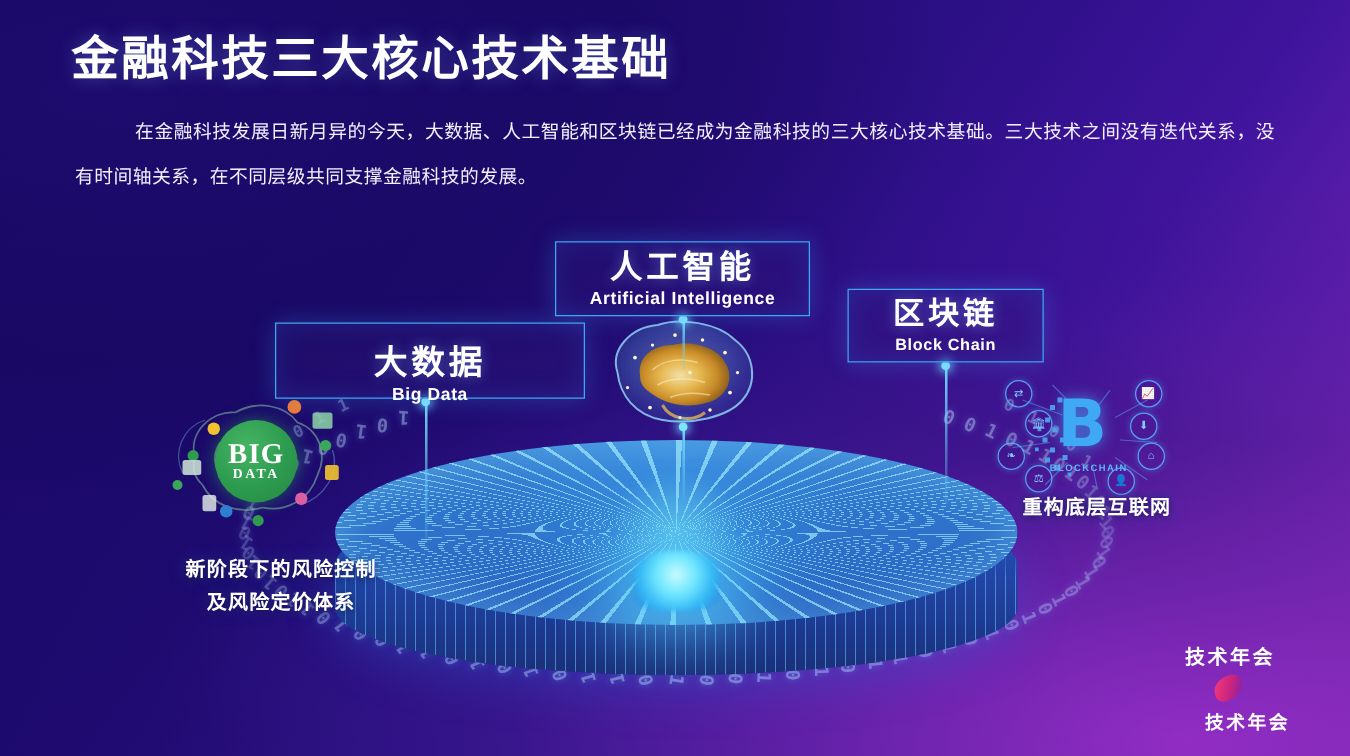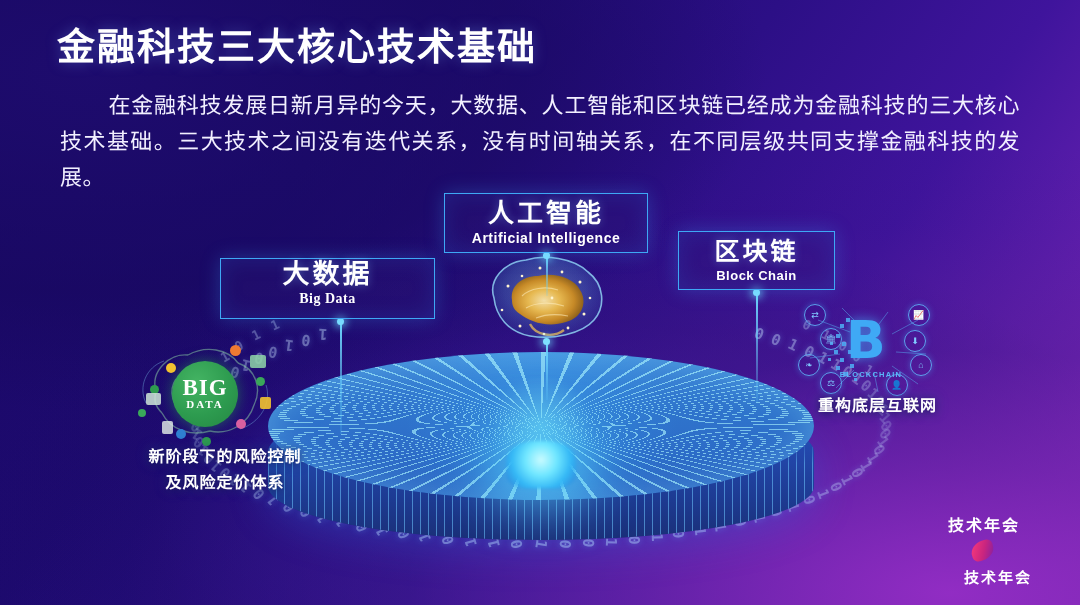--- a/index.html
+++ b/index.html
@@ -31,21 +31,21 @@
     color: #ffffff;
     letter-spacing: 2px;
     text-shadow: 0 0 14px rgba(120,170,255,0.35);
     white-space: nowrap;
   }
   .para {
     position: absolute;
     left: 60px;
     top: 88px;
     width: 960px;
-    font-size: 22px;
+    font-size: 15px;
     line-height: 36px;
     color: #f2f0ff;
     text-align: justify;
     letter-spacing: 0.4px;
   }
   .para .indent { display: inline-block; width: 48px; }
 
   
   .disc-wrap {
     position: absolute;
@@ -131,21 +131,21 @@
     font-weight: bold;
     letter-spacing: 3px;
     text-shadow: 0 0 10px rgba(130,190,255,0.45);
   }
   .label-en {
     display: block;
     color: #ffffff;
     font-weight: bold;
     letter-spacing: 0.5px;
   }
-  #box-bigdata { left: 220px; top: 258px; width: 215px; height: 61px; padding-top: 0; font-family: Liberation Serif, serif; }
+  #box-bigdata { left: 220px; top: 258px; width: 248px; height: 61px; padding-top: 16px; }
   #box-bigdata .label-cn { font-size: 27px; line-height: 30px; }
   #box-bigdata .label-en { font-size: 14px; line-height: 20px; }
   #box-ai { left: 444px; top: 193px; width: 204px; height: 60px; padding-top: 4px; }
   #box-ai .label-cn { font-size: 26px; line-height: 30px; }
   #box-ai .label-en { font-size: 14px; line-height: 20px; }
   #box-blockchain { left: 678px; top: 231px; width: 157px; height: 59px; padding-top: 4px; }
   #box-blockchain .label-cn { font-size: 25px; line-height: 30px; }
   #box-blockchain .label-en { font-size: 13px; line-height: 19px; }
 
   
@@ -172,21 +172,21 @@
     font-weight: bold;
     text-align: center;
     text-shadow: 0 1px 8px rgba(10,10,60,0.85), 0 0 14px rgba(90,160,255,0.35);
     letter-spacing: 1px;
   }
   #cap-bigdata { left: 100px; top: 444px; width: 250px; font-size: 16px; line-height: 26px; }
   #cap-ai { left: 406px; top: 366px; width: 270px; font-size: 16.5px; }
   #cap-blockchain { left: 790px; top: 392px; width: 175px; font-size: 16px; }
 
   
-  .bigdata-art { position: absolute; left: 132px; top: 333px; width: 152px; height: 122px; }
+  .bigdata-art { position: absolute; left: 132px; top: 308px; width: 152px; height: 122px; }
   .bd-circle {
     position: absolute;
     left: 40px; top: 28px;
     width: 66px; height: 66px;
     border-radius: 50%;
     background: radial-gradient(circle at 38% 32%, #44b463 0%, #2d9b4f 55%, #248743 100%);
     display: flex; flex-direction: column;
     align-items: center; justify-content: center;
     box-shadow: 0 0 14px rgba(40,170,80,0.5);
   }

